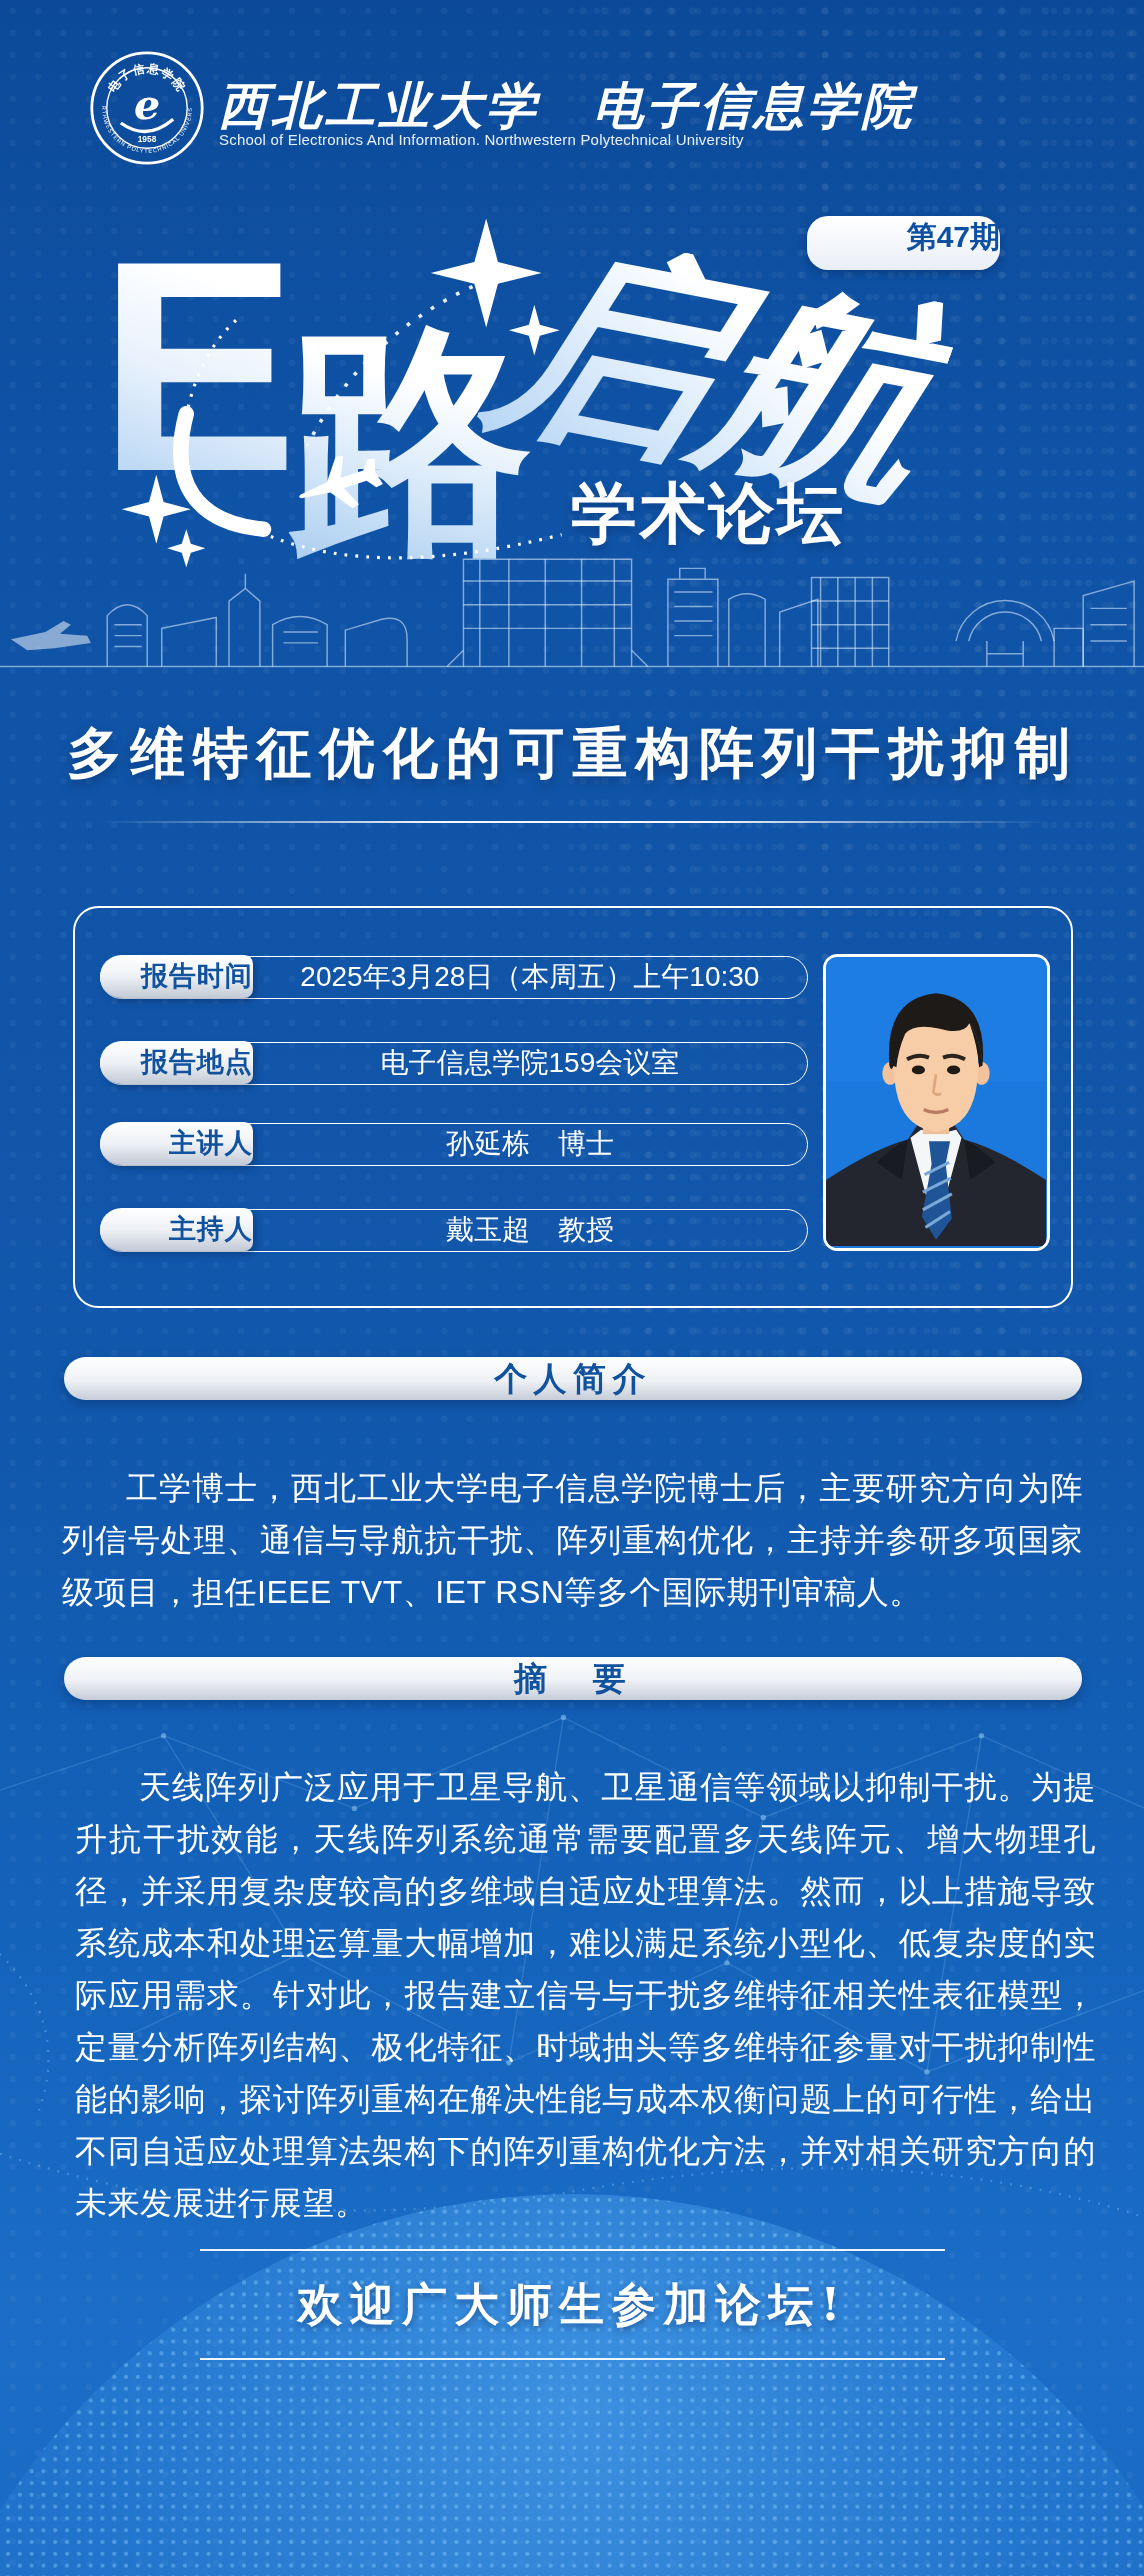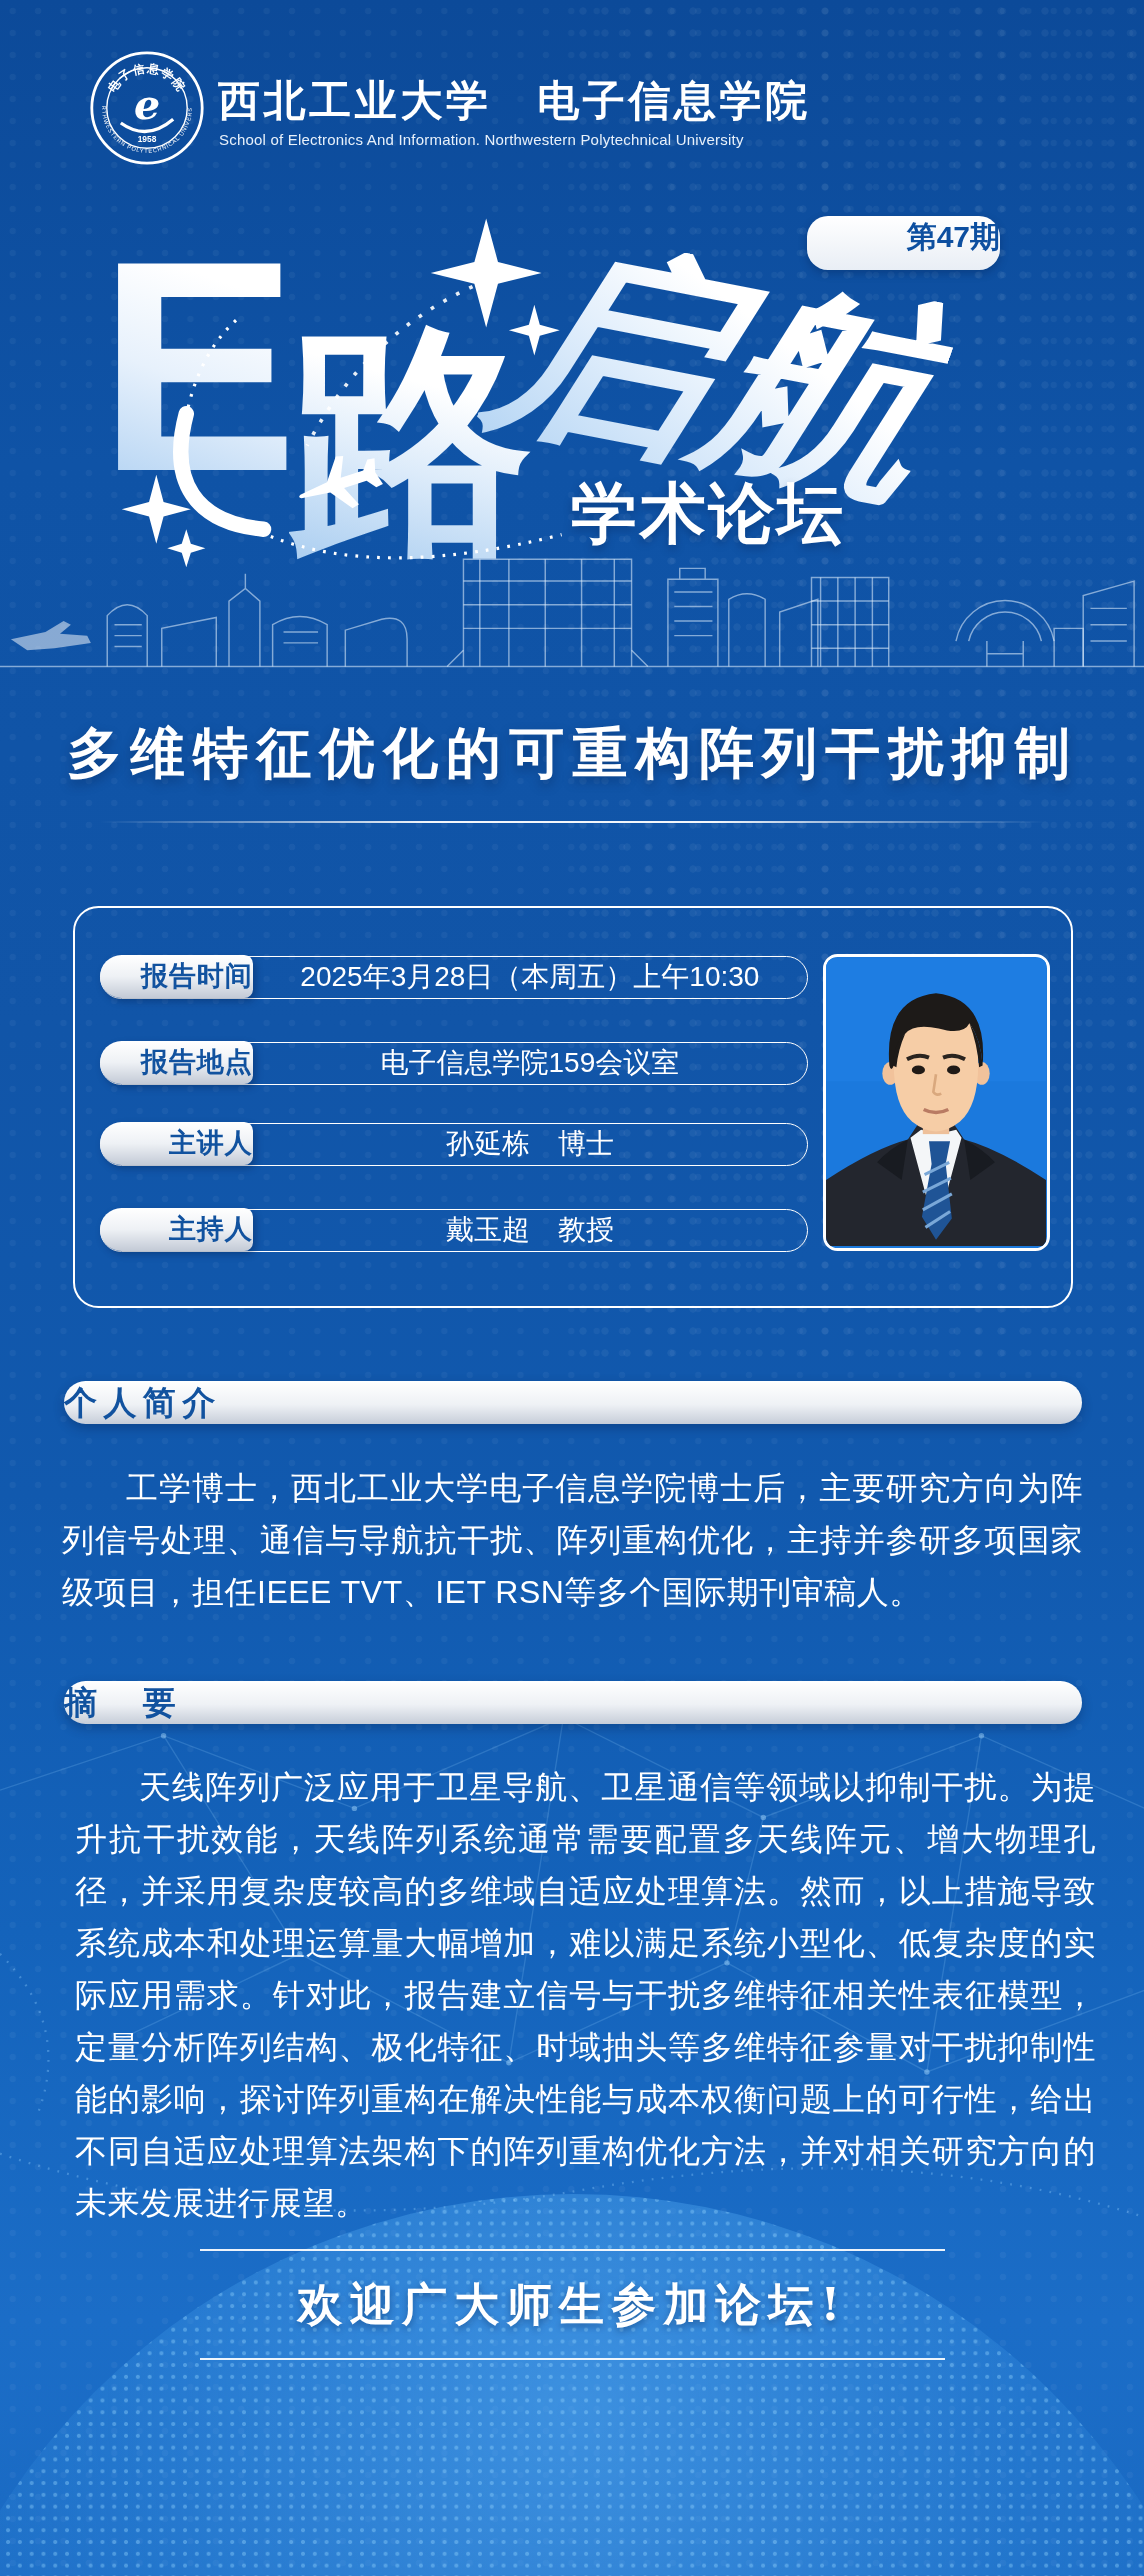--- a/index.html
+++ b/index.html
@@ -27,22 +27,22 @@
     left:-104px; top:2194px; width:1354px; height:1354px; border-radius:50%;
     background-image:
       radial-gradient(circle, rgba(150,215,255,0.38) 0 1.6px, rgba(150,215,255,0) 2.4px),
       radial-gradient(circle at 50% 16%, rgba(90,175,245,0.55) 0%, rgba(60,150,230,0.28) 34%, rgba(40,120,205,0.10) 55%, rgba(40,120,205,0) 68%);
     background-size:11.8px 11.8px, 100% 100%;
   }
   
   .logo-wrap{left:89px; top:50px; width:116px; height:116px;}
   .head-cn{
     left:218px; top:73px; width:691px; height:53px;
-    font-family:"DejaVu Serif", serif; font-weight:700;
-    font-size:42px; color:#ffffff; letter-spacing:3.6px; white-space:nowrap;
+    font-family:"DejaVu Serif", serif; font-style:italic; font-weight:700;
+    font-size:50px; color:#ffffff; letter-spacing:3.6px; white-space:nowrap;
   }
   .head-en{left:219px; top:131px; width:691px; font-size:15px; color:#e8f1fb; letter-spacing:0.2px; white-space:nowrap;}
   
   .issue-pill{
     left:807px; top:216px; width:193px; height:54px; border-radius:21px;
     background:linear-gradient(180deg,#ffffff,#e9eef5); text-align:right; line-height:42px;
     font-size:30px; font-weight:bold; color:#0d4fa0; box-shadow:0 3.6px 9px rgba(0,25,70,.3);
   }
   .word-e{
     left:98px; top:216px; font-size:300px; line-height:1; font-weight:900;
@@ -98,23 +98,22 @@
   }
   .photo-frame{
     position:absolute; left:748px; top:46px; width:227px; height:297px; box-sizing:border-box;
     border:3.6px solid #ffffff; border-radius:14.5px; overflow:hidden; background:#1b79dd;
   }
   
   .section-bar{
     left:64px; width:1018px; height:43px; border-radius:22px;
     background:linear-gradient(180deg,#ffffff 0%,#eef1f5 55%,#c6cdd8 100%);
     box-shadow:0 4.5px 11px rgba(0,25,70,.3);
-    text-align:left; line-height:43px; font-size:33px; font-weight:bold; color:#11529f;
+    text-align:center; line-height:43px; font-size:33px; font-weight:bold; color:#11529f;
     letter-spacing:6.4px;
-    margin-top:24px;
   }
   .para{
     left:62px; width:1021px; color:#ffffff; font-size:32px; line-height:52px;
     text-align:justify; text-indent:2em; letter-spacing:0.5px;
   }
   
   .welcome-line{left:200px; width:745px; height:1.8px; background:rgba(255,255,255,.92);}
   .welcome-text{
     left:0; top:2273px; width:1145px; height:64px; line-height:64px; text-align:center;
     font-family:"DejaVu Serif", serif; font-weight:700; font-size:45px; color:#ffffff;

